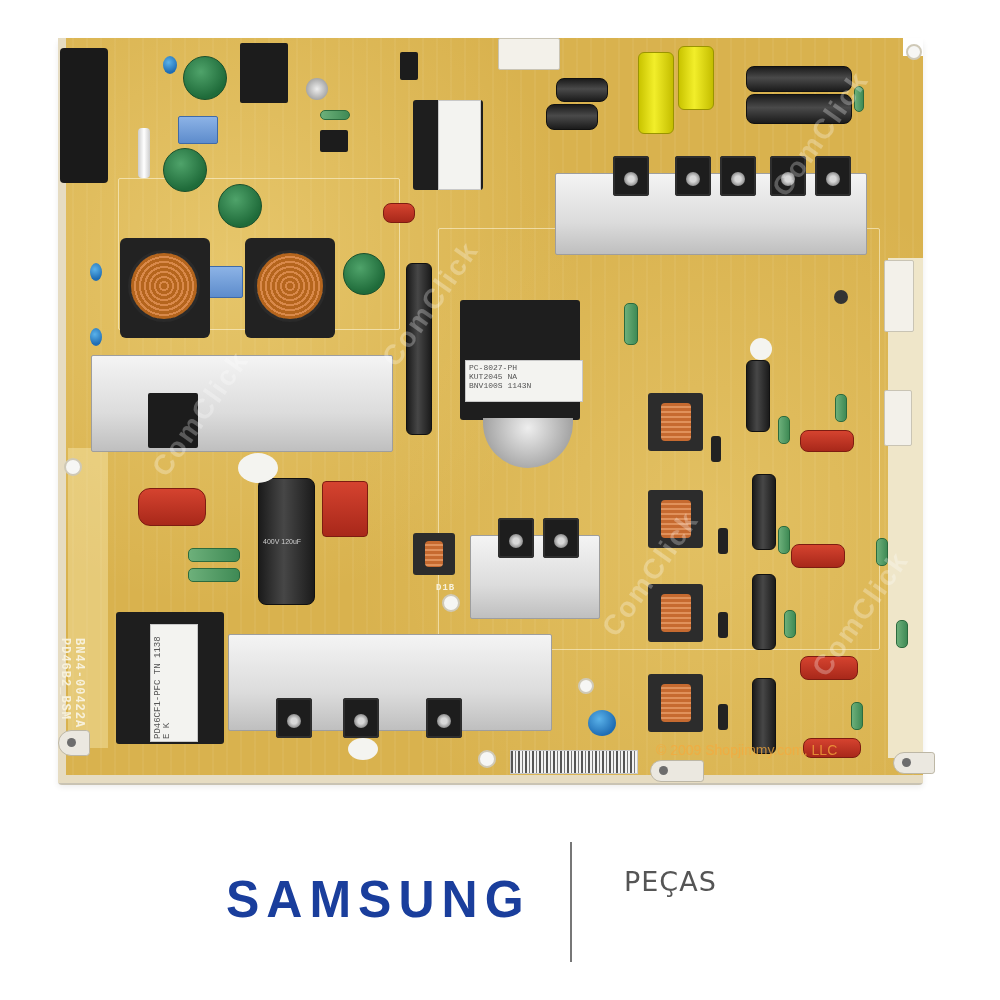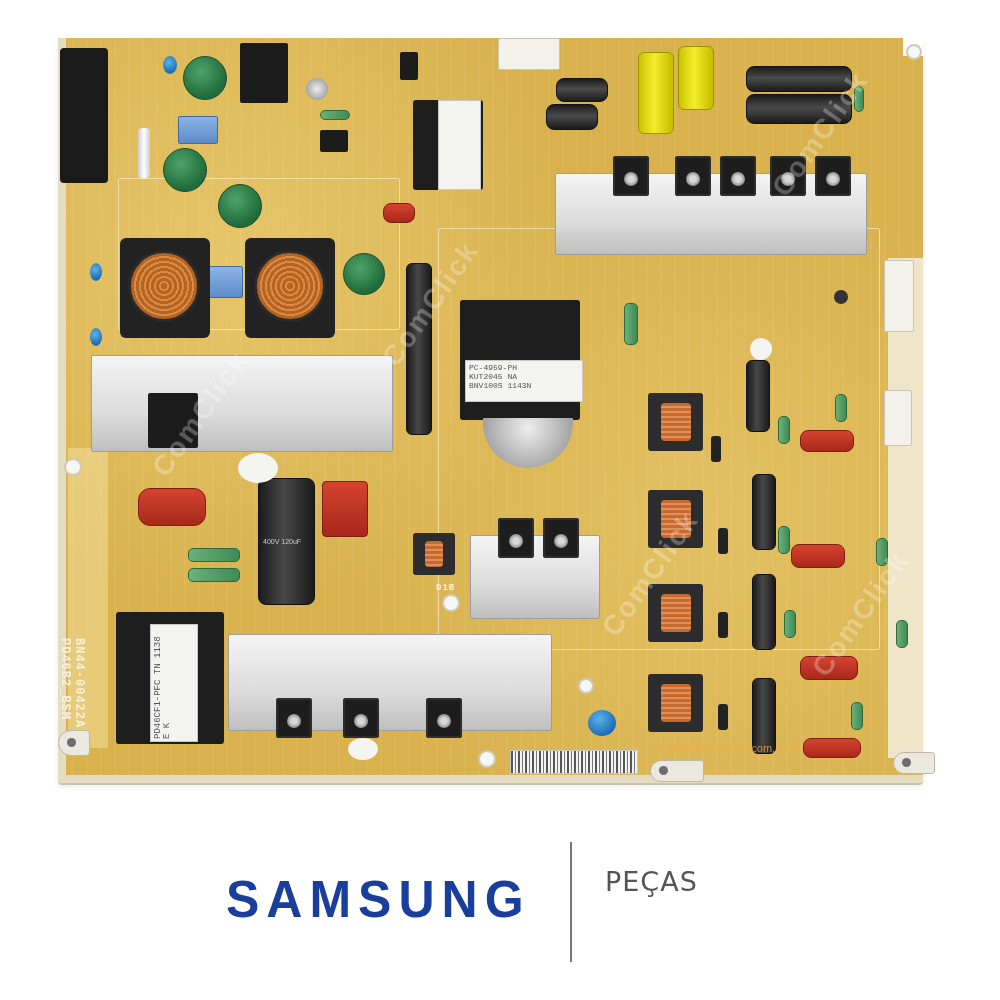--- a/index.html
+++ b/index.html
@@ -43,26 +43,26 @@
   .hole{position:absolute;border-radius:50%;background:#f6f6f4;border:2px solid #cfc9b7;}
   .mount{position:absolute;background:#ebe8e0;border:1px solid #bdb7a5;border-radius:14px 4px 4px 14px;}
   .mount::after{content:"";position:absolute;left:8px;top:50%;width:9px;height:9px;margin-top:-5px;border-radius:50%;background:#6d6d6d;}
   .white-blob{position:absolute;border-radius:50%;background:#f4f4f0;}
   .barcode{position:absolute;background:repeating-linear-gradient(90deg,#555 0 2px,#f3f3f3 2px 4px,#777 4px 5px,#f3f3f3 5px 7px);border:1px solid #c9c9c9;}
   .power-jack{position:absolute;background:#1a1a1a;border-radius:4px;}
 
   .part-text{position:absolute;color:#f7f1dc;font-size:9px;font-weight:bold;letter-spacing:1px;font-family:"Liberation Mono",monospace;}
   .cap-text{position:absolute;color:#cfcfcf;font-size:7px;font-family:"Liberation Sans",sans-serif;}
   .watermark{position:absolute;color:rgba(255,255,255,.28);font-size:28px;font-weight:bold;transform:rotate(-55deg);font-family:"Liberation Sans",sans-serif;letter-spacing:2px;}
-  .copyright{position:absolute;color:rgba(245,170,60,.75);font-size:11px;font-family:"Liberation Sans",sans-serif;}
+  .copyright{position:absolute;color:rgba(245,170,60,.75);font-size:14px;font-family:"Liberation Sans",sans-serif;}
 
   
   .brand{position:absolute;left:226px;top:870px;font-family:"Liberation Sans",sans-serif;font-weight:bold;font-size:50px;letter-spacing:7px;color:#1a3e9c;transform:scaleY(1.05);}
   .divider{position:absolute;left:570px;top:842px;width:2px;height:120px;background:#777;}
-  .tag{position:absolute;left:605px;font-family:"DejaVu Sans",sans-serif;font-size:27px;color:#555;letter-spacing:1px;}
+  .tag{position:absolute;left:624px;font-family:"DejaVu Sans",sans-serif;font-size:27px;color:#555;letter-spacing:1px;}
 </style>
 </head>
 <body>
 
 <div class="stage">
 
   <div class="board">
 
     <div class="edge-strip" style="left:0;top:0;width:8px;height:745px;"></div>
     <div class="edge-strip" style="left:0;top:737px;width:865px;height:8px;"></div>
@@ -121,21 +121,21 @@
     <div class="toroid" style="left:196px;top:212px;width:66px;height:66px;"></div>
     <div class="disc-blue" style="left:32px;top:225px;width:12px;height:18px;"></div>
     <div class="disc-blue" style="left:32px;top:290px;width:12px;height:18px;"></div>
 
     <div class="heatsink" style="left:33px;top:317px;width:300px;height:95px;"></div>
     <div class="ic" style="left:90px;top:355px;width:50px;height:55px;"></div>
     <div class="ecap" style="left:348px;top:225px;width:24px;height:170px;"></div>
 
     <div class="trafo" style="left:402px;top:262px;width:120px;height:120px;"></div>
     <div class="trafo-label" style="left:407px;top:322px;width:110px;height:36px;font-size:8px;">
-      <div>PC-4959-PH</div>
+      <div>PC-8027-PH</div>
       <div>KUT2045 NA</div>
       <div>BNV100S 1143N</div>
     </div>
     <div style="position:absolute;left:425px;top:380px;width:90px;height:50px;border-radius:0 0 45px 45px;background:radial-gradient(circle at 50% 20%,#eee,#888);"></div>
 
     <div class="ecap" style="left:200px;top:440px;width:55px;height:125px;border-radius:8px;"></div>
     <div class="cap-text" style="left:205px;top:500px;">400V 120uF</div>
     <div class="white-blob" style="left:180px;top:415px;width:40px;height:30px;"></div>
     <div class="film-cap" style="left:80px;top:450px;width:66px;height:36px;border-radius:12px;"></div>
     <div class="film-cap" style="left:264px;top:443px;width:44px;height:54px;border-radius:4px;"></div>

